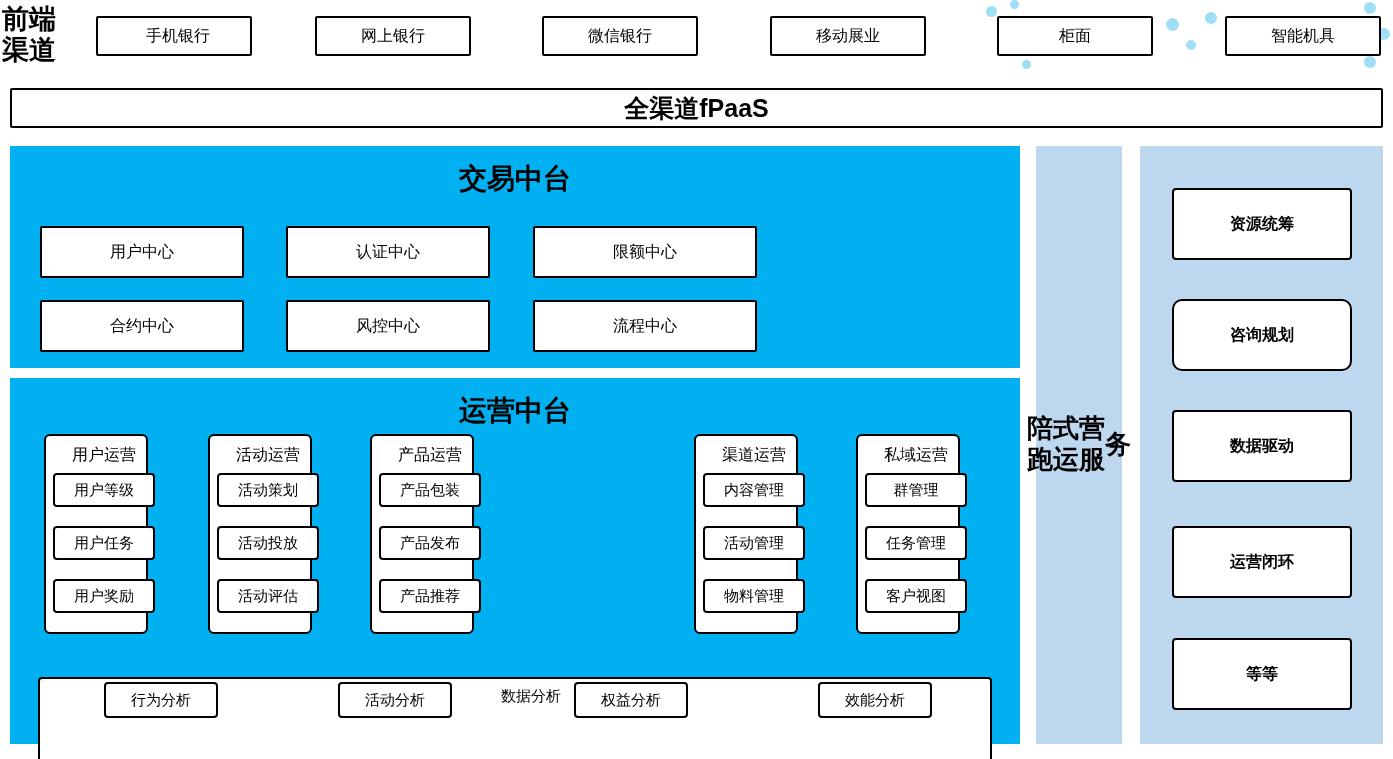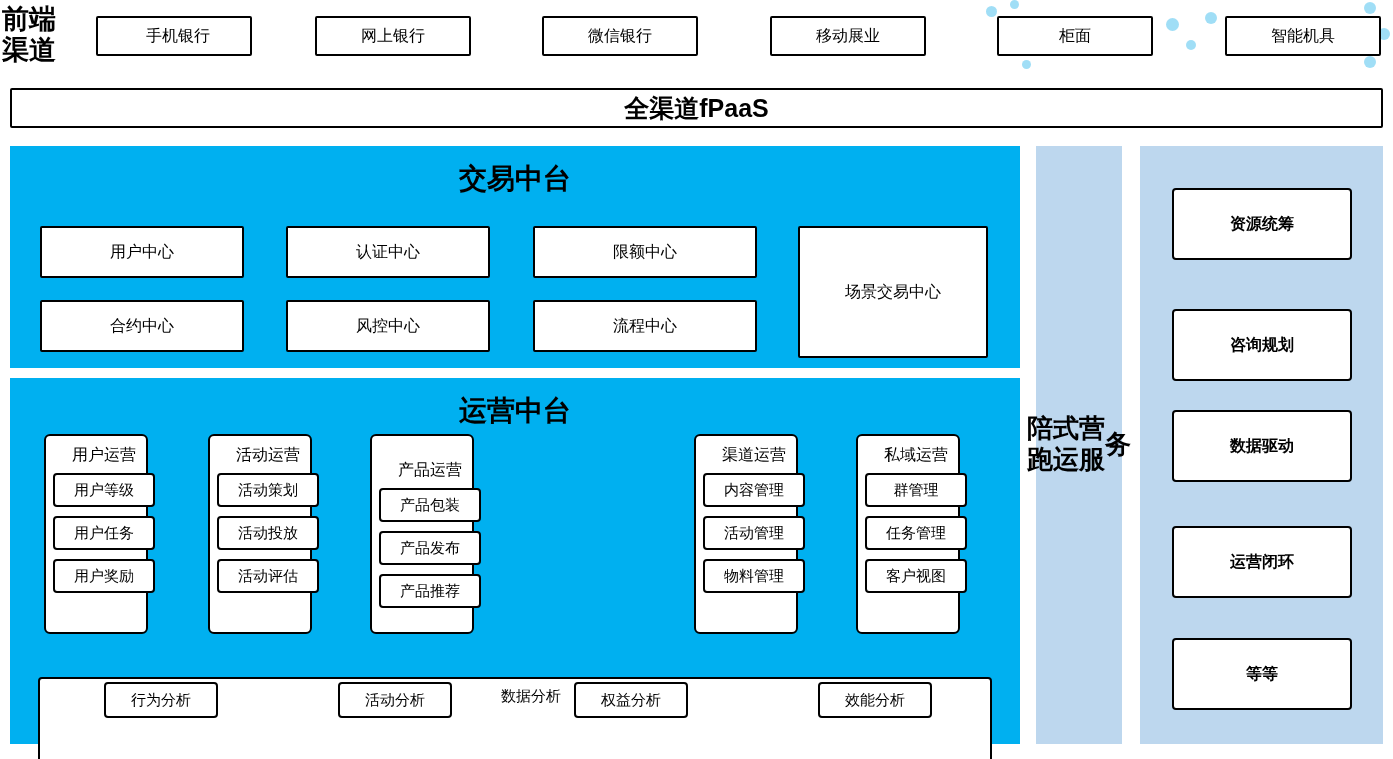--- a/index.html
+++ b/index.html
@@ -121,21 +121,21 @@
     margin-bottom: 7px;
     font-weight: normal;
   }
   .ops-item {
     box-sizing: border-box;
     border: 2px solid #000000;
     background: #ffffff;
     border-radius: 4px;
     width: 102px;
     height: 34px;
-    margin-bottom: 9px;
+    margin-bottom: 19px;
     display: flex;
     align-items: center;
     justify-content: center;
     font-size: 15px;
   }
 
   
   #data-analysis {
     position: absolute;
     box-sizing: border-box;
@@ -267,40 +267,37 @@
   </div>
   <div class="box trade-box" style="left:40px;top:300px;width:204px;">
     <span>合约中心</span>
   </div>
   <div class="box trade-box" style="left:286px;top:300px;width:204px;">
     <span>风控中心</span>
   </div>
   <div class="box trade-box" style="left:533px;top:300px;width:224px;">
     <span>流程中心</span>
   </div>
-  <div class="box" id="scene-center">
-    <span>场景交易中心</span>
-  </div>
 
   <div class="panel" id="ops-panel"></div>
   <div class="panel-title" style="left:10px;width:1010px;top:392px;">运营中台</div>
 
   <div class="ops-col" style="left:44px;">
     <div class="col-title">用户运营</div>
     <div class="ops-item">用户等级</div>
     <div class="ops-item">用户任务</div>
     <div class="ops-item">用户奖励</div>
   </div>
   <div class="ops-col" style="left:208px;">
     <div class="col-title">活动运营</div>
     <div class="ops-item">活动策划</div>
     <div class="ops-item">活动投放</div>
     <div class="ops-item">活动评估</div>
   </div>
-  <div class="ops-col" style="left:370px;justify-content:center;">
+  <div class="ops-col" style="left:370px;">
     <div class="col-title">产品运营</div>
     <div class="ops-item">产品包装</div>
     <div class="ops-item">产品发布</div>
     <div class="ops-item">产品推荐</div>
   </div>
   <div class="ops-col" style="left:694px;">
     <div class="col-title">渠道运营</div>
     <div class="ops-item">内容管理</div>
     <div class="ops-item">活动管理</div>
     <div class="ops-item">物料管理</div>
@@ -325,21 +322,21 @@
     <span>陪跑</span>
     <span>式运</span>
     <span>营服</span>
     <span>务</span>
   </div>
 
   <div class="side-panel" id="right-col"></div>
   <div class="box right-box" style="top:188px;">
     <span>资源统筹</span>
   </div>
-  <div class="box right-box" style="top:309px;">
+  <div class="box right-box" style="top:299px;border-radius:10px;">
     <span>咨询规划</span>
   </div>
   <div class="box right-box" style="top:410px;">
     <span>数据驱动</span>
   </div>
   <div class="box right-box" style="top:526px;">
     <span>运营闭环</span>
   </div>
   <div class="box right-box" style="top:638px;">
     <span>等等</span>

